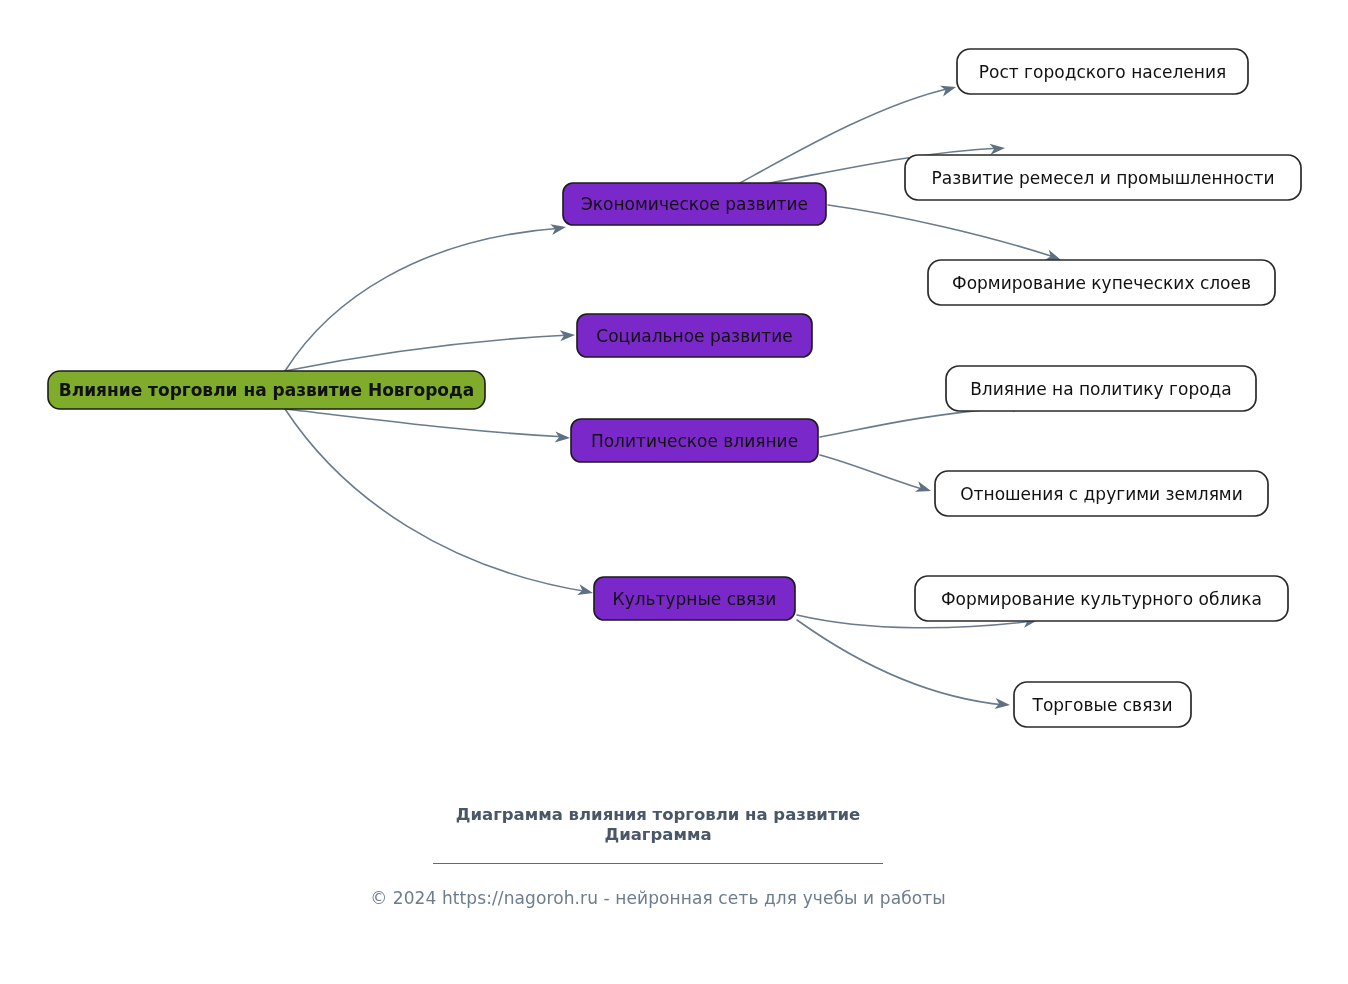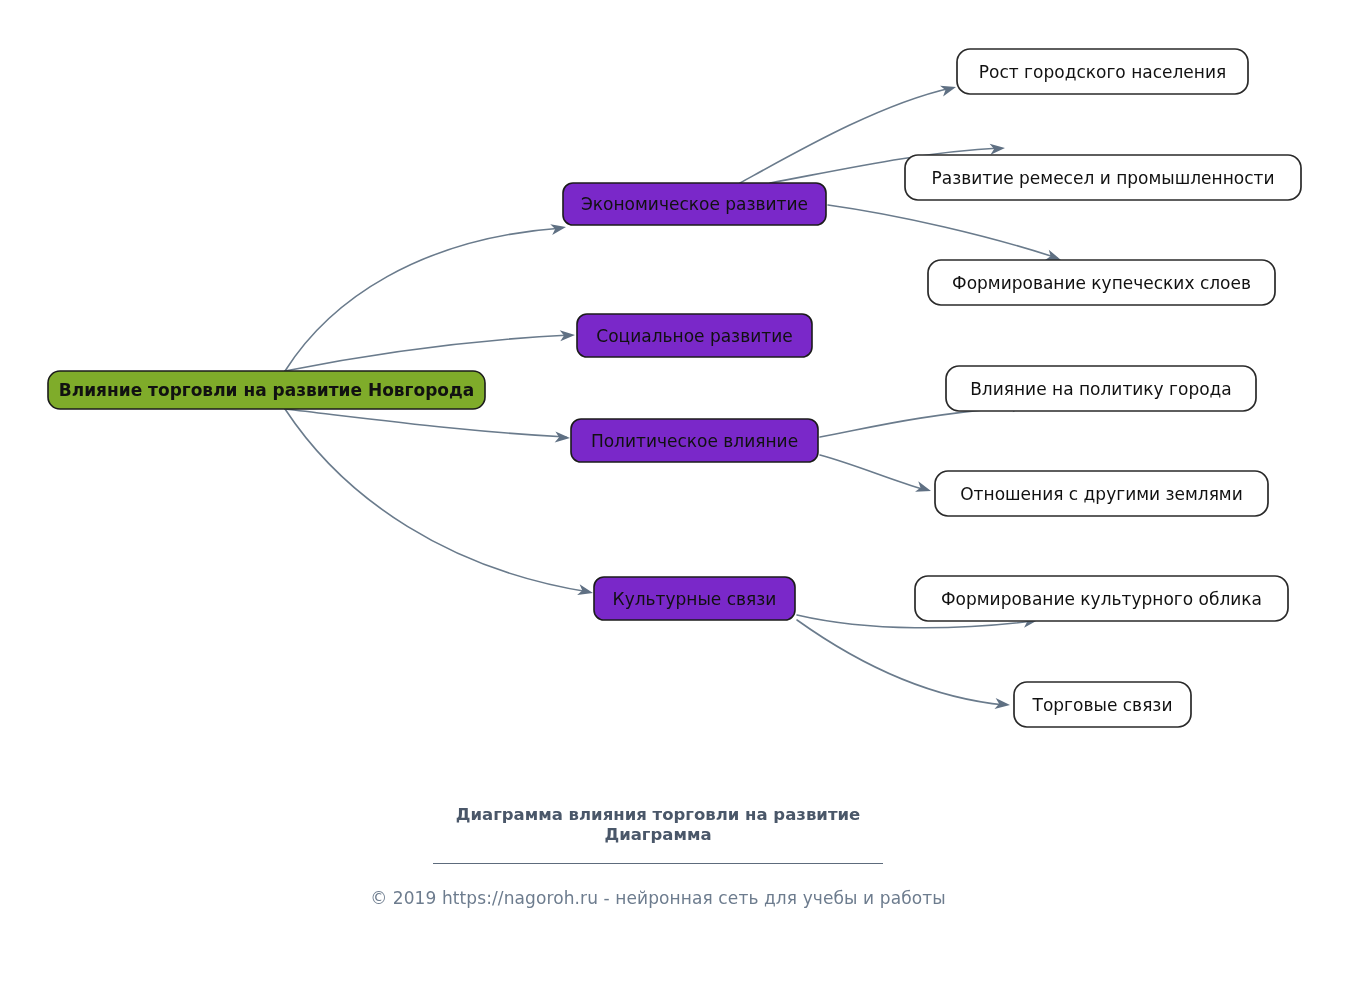--- a/index.html
+++ b/index.html
@@ -190,15 +190,15 @@
       </g>
   </svg>
 
   <div class="caption-block">
     <div class="caption-title">
       <span>Диаграмма влияния торговли на развитие</span>
       <br>
       <span>Диаграмма</span>
     </div>
     <hr class="caption-rule">
-    <div class="caption-footer">© 2019 https://nagoroh.ru - нейронная сеть для учебы и работы</div>
+    <div class="caption-footer">© 2024 https://nagoroh.ru - нейронная сеть для учебы и работы</div>
   </div>
 </div>
 
 </body></html>

